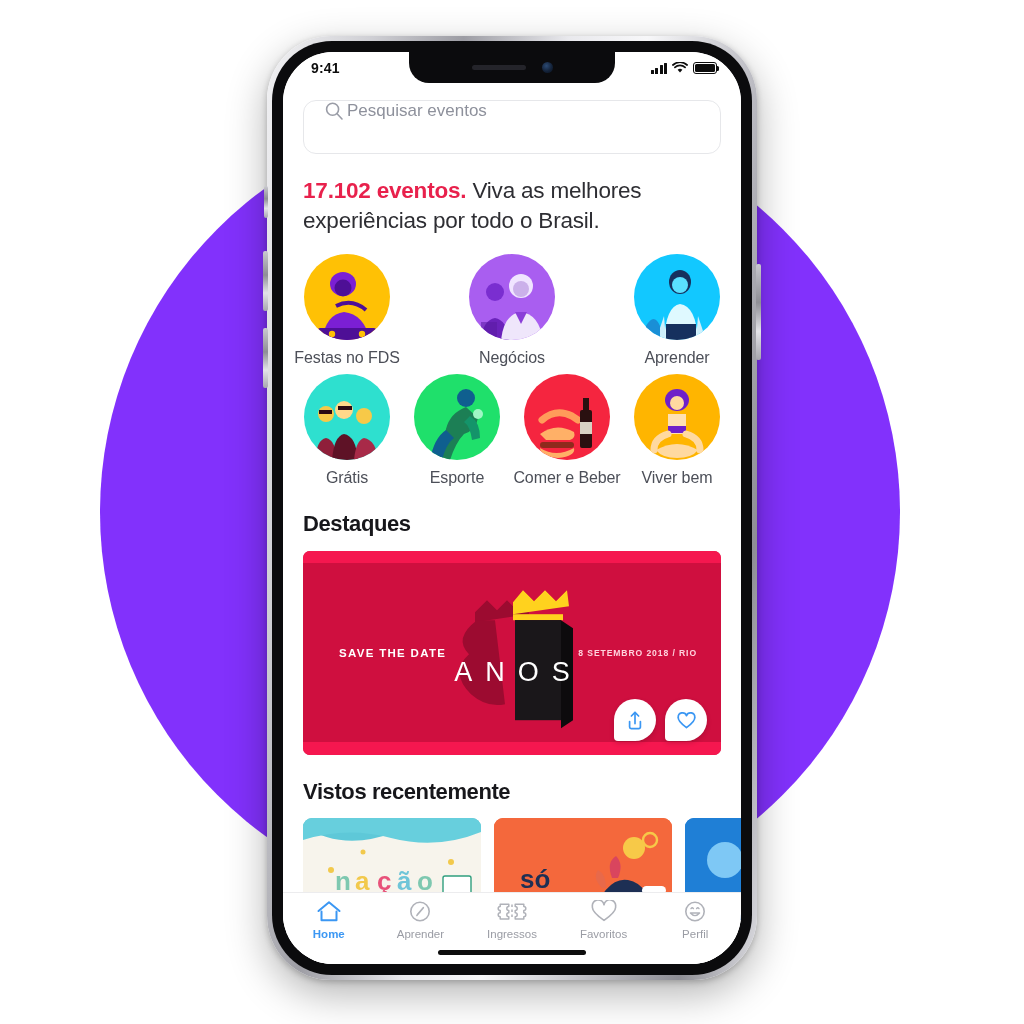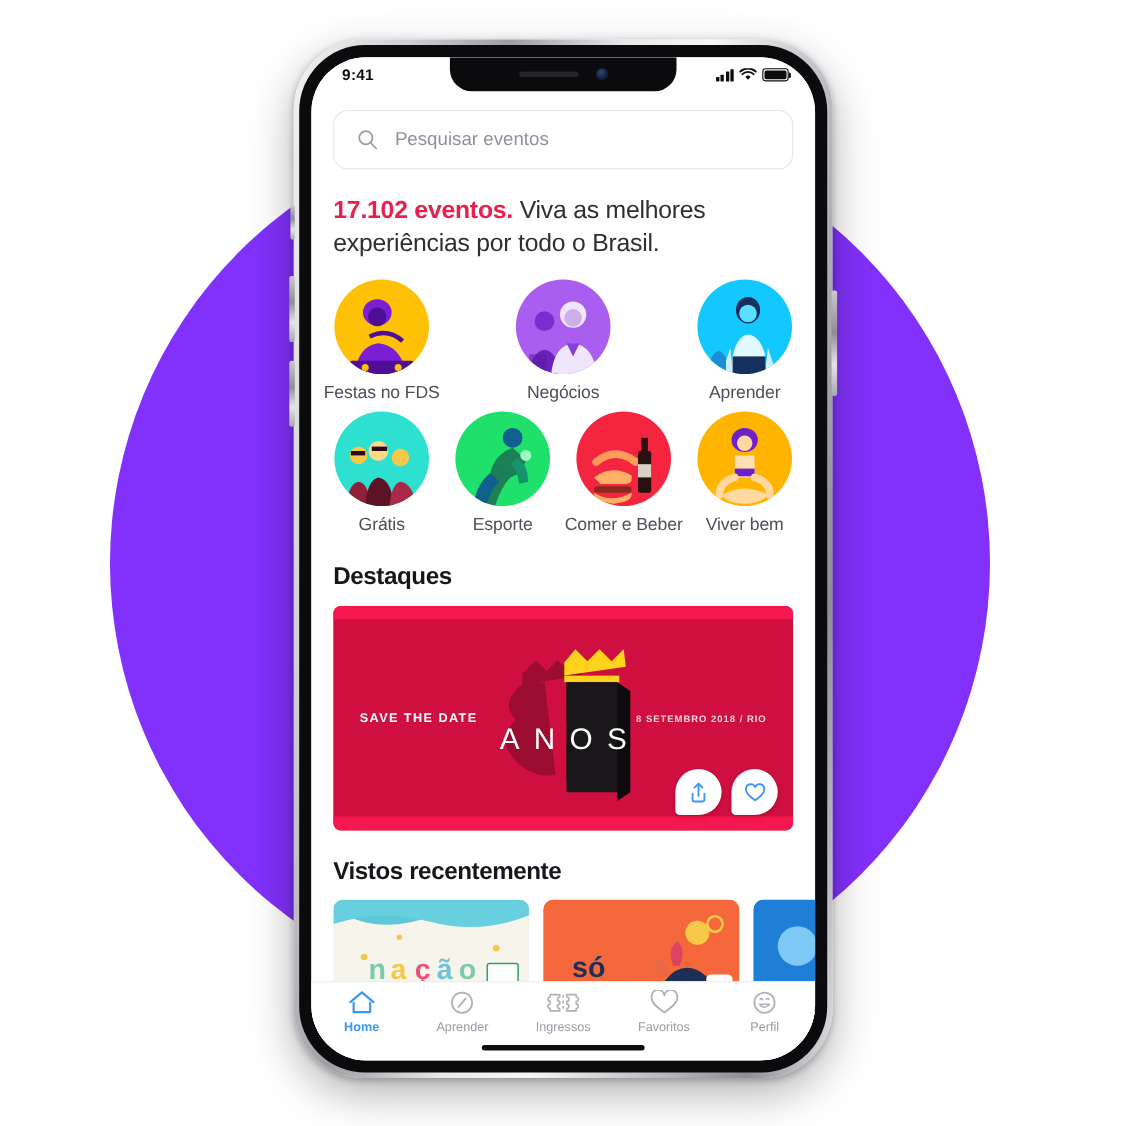--- a/index.html
+++ b/index.html
@@ -96,21 +96,21 @@
   }
   .content { padding: 0 20px; }
 
   
   .searchbox {
     margin-top: 8px;
     height: 54px;
     border: 1.5px solid #e6e7ea;
     border-radius: 13px;
     background: #fff;
-    display: flex; align-items: center; gap: 15px;
+    display: flex; gap: 3px;
     padding: 0 20px;
   }
   .search-ph { color: #8e919c; font-size: 17px; }
 
   
   .headline {
     margin-top: 22px;
     font-size: 22.5px; line-height: 1.34;
     color: #2e2e33; font-weight: 500;
     letter-spacing: -.2px;
@@ -143,21 +143,21 @@
   
   .banner {
     margin-top: 14px;
     height: 204px; border-radius: 7px;
     background: #cf0f3f;
     position: relative; overflow: hidden;
   }
   .banner .stripe-top { position:absolute; top:0; left:0; right:0; height:12px; background:#f5174f; }
   .banner .stripe-bot { position:absolute; bottom:0; left:0; right:0; height:13px; background:#f5174f; }
   .banner .save {
-    position:absolute; left: 24px; top: 50%; transform: translateY(-50%);
+    position:absolute; left: 36px; top: 50%; transform: translateY(-50%);
     color:#fff; font-size: 11.5px; font-weight: bold; letter-spacing: 1.3px;
   }
   .banner .date {
     position:absolute; right: 24px; top: 50%; transform: translateY(-50%);
     color:#ffd3dd; font-size: 8.6px; font-weight: bold; letter-spacing: .9px;
   }
   .art { position:absolute; left:50%; top:50%; transform: translate(-50%,-48%); width: 190px; height: 160px; }
   .banner .anos {
     position:absolute; left:50%; top: 59%; transform: translate(-50%,-50%);
     color:#fff; font-size: 27px; letter-spacing: 13px; font-weight: 300;

